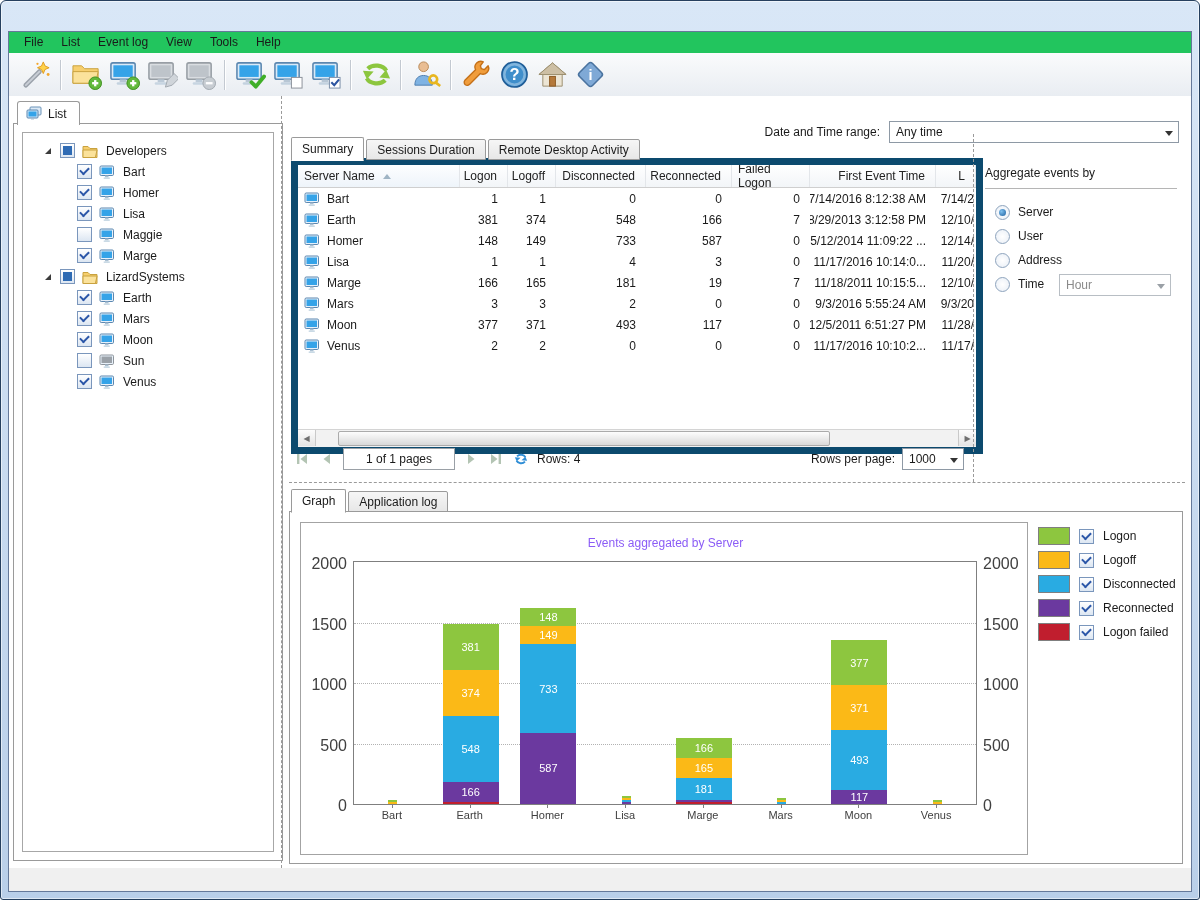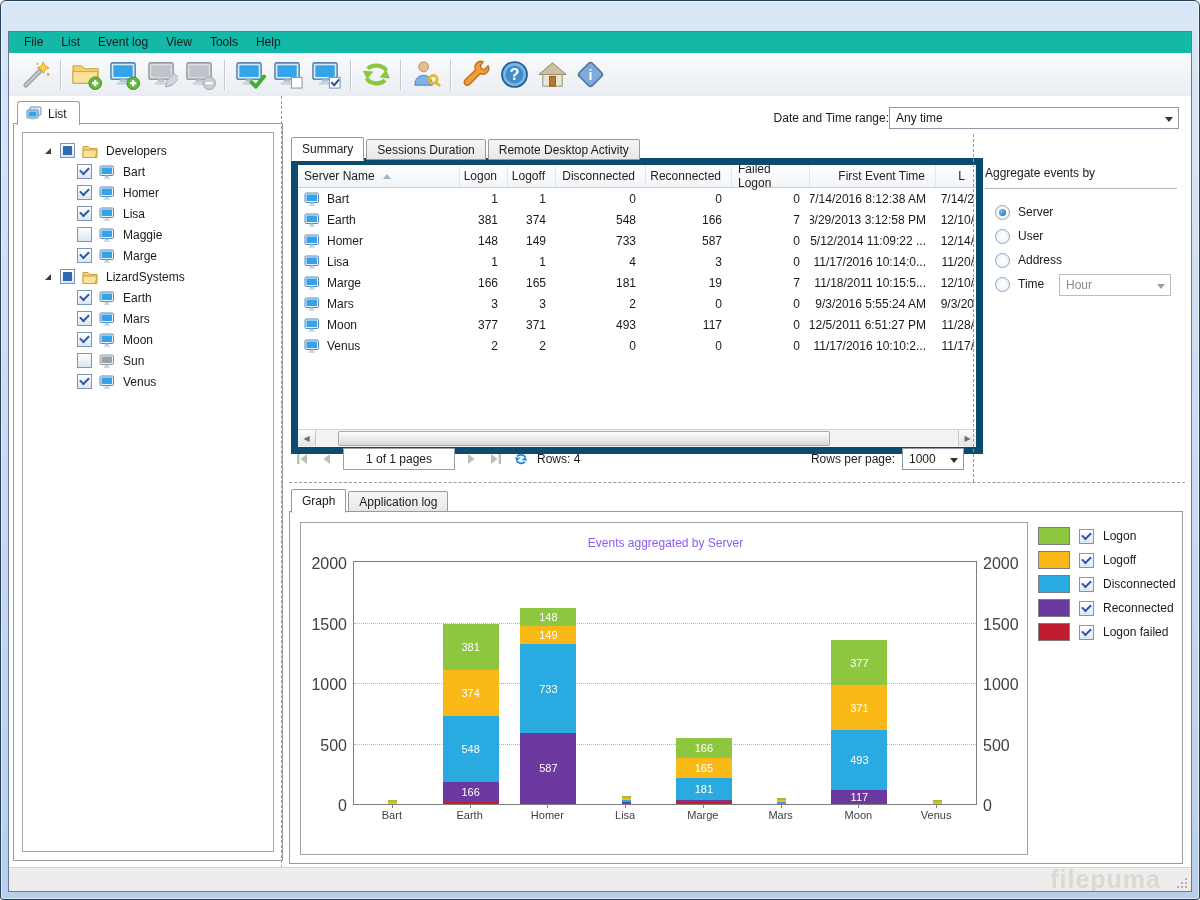--- a/index.html
+++ b/index.html
@@ -9,21 +9,21 @@
   .titlebar{position:absolute;top:0;left:0;right:0;height:30px}
   .title-icon{position:absolute;left:11px;top:7px;width:16px;height:16px}
   .title-text{position:absolute;left:34px;top:0;line-height:30px;font-size:13px;color:#000;text-shadow:0 1px 0 rgba(255,255,255,.7)}
   .win-controls{position:absolute;top:0;right:10px;display:flex;gap:1px}
   .wbtn{width:29px;height:19px;border:1px solid #44536b;border-top:none;border-radius:0 0 4px 4px;background:linear-gradient(#f5f8fc 0%,#dbe3ee 45%,#c2cfdf 46%,#dae4f0);display:flex;align-items:center;justify-content:center}
   .wbtn.close{width:45px;background:linear-gradient(#eba394 0%,#da7a60 45%,#c24a2e 46%,#d8835f);}
   .glyph-min{width:9px;height:3px;background:#fff;margin-top:8px;box-shadow:0 1px 1px rgba(0,0,0,.35)}
   .glyph-max{width:9px;height:7px;border:2px solid #fff;box-shadow:0 1px 1px rgba(0,0,0,.25)}
   
   .inner{position:absolute;left:7px;right:7px;top:30px;bottom:7px;background:#f0f0f0;border:1px solid #65799a;overflow:hidden}
-  .menubar{position:absolute;left:0;right:0;top:0;height:21px;background:#14b8a6;display:flex;align-items:center;padding-left:6px}
+  .menubar{position:absolute;left:0;right:0;top:0;height:21px;background:#22c55e;display:flex;align-items:center;padding-left:6px}
   .menu-item{padding:0 9px;line-height:21px;cursor:default}
   .toolbar{position:absolute;left:0;right:0;top:21px;height:43px;background:linear-gradient(#fafbfc,#e9edf2);border-bottom:1px solid #d2d7dd;display:flex;align-items:center;padding-left:8px}
   .tb-btn{width:38px;height:38px;display:flex;align-items:center;justify-content:center}
   .tb-btn svg{width:31px;height:31px}
   .tb-btn.disabled{opacity:.9}
   .tb-sep{width:1px;height:30px;background:#c3c9d1;border-right:1px solid #fff;margin:0 5px}
   .main{position:absolute;left:0;right:0;top:64px;bottom:23px;background:#fff}
   
   .left-tab{position:absolute;left:8px;top:5px;height:23px;padding:0 12px 0 8px;background:#fff;border:1px solid #9a9a9a;border-bottom:none;border-radius:3px 3px 0 0;display:flex;align-items:center;gap:6px;z-index:2}
   .left-tab svg{width:16px;height:16px}
@@ -38,21 +38,21 @@
   .icon16 svg{width:16px;height:16px}
   
   .cb{width:13px;height:13px;border:1px solid #7a96bc;background:linear-gradient(#fff,#dce6f2);position:relative;flex:none}
   .cb.checked::after{content:"";position:absolute;left:2px;top:2px;width:7px;height:4px;border-left:2px solid #2b56a8;border-bottom:2px solid #2b56a8;transform:rotate(-45deg)}
   .cb.partial::after{content:"";position:absolute;inset:2px;background:#2f6bb4}
   .radio{width:13px;height:13px;border-radius:50%;border:1px solid #8ea4bd;background:radial-gradient(#fff,#e8eef6);position:relative;flex:none}
   .radio.sel::after{content:"";position:absolute;inset:3px;border-radius:50%;background:radial-gradient(circle at 35% 35%,#7ec0ef,#1d5f9e)}
   .splitter{position:absolute;left:272px;top:0;bottom:0;width:1px;border-left:1px dashed #9a9a9a}
   
   .rightpane{position:absolute;left:280px;right:8px;top:0;bottom:0}
-  .filter-row{position:absolute;top:11px;right:4px;display:flex;align-items:center;}
+  .filter-row{position:absolute;top:25px;right:4px;display:flex;align-items:center;gap:9px}
   .combo{height:22px;background:#fff;border:1px solid #8e99a5;display:flex;align-items:center;padding:0 22px 0 6px;position:relative;box-sizing:border-box}
   .combo .arrow{position:absolute;right:5px;top:9px;width:0;height:0;border-left:4px solid transparent;border-right:4px solid transparent;border-top:5px solid #333}
   .combo.disabled{color:#8a8a8a;border-color:#b8bec4}
   .combo.disabled .arrow{border-top-color:#9aa0a6}
   .combo.w290{width:290px}.combo.w112{width:112px}.combo.w62{width:62px}
   .tabsrow{position:absolute;display:flex;align-items:flex-end;z-index:3}
   .tab{height:19px;padding:0 10px;border:1px solid #9a9a9a;background:linear-gradient(#f6f6f6,#e7e7e7);display:flex;align-items:center;margin-right:2px;border-radius:2px 2px 0 0}
   .tab.active{height:22px;background:#fff;border-bottom:1px solid #fff;margin-bottom:-1px}
   .table-box{position:absolute;left:2px;top:62px;width:678px;height:282px;border:7px solid #0c4a6e;background:#fff;overflow:hidden}
   .thead{display:flex;height:22px;background:linear-gradient(#ffffff,#f2f5f8);border-bottom:1px solid #cfcfcf}
@@ -793,18 +793,14 @@
               <div class="legend-item">
                 <div class="swatch" style="background: rgb(192, 30, 46);"></div>
                 <div class="cb checked"></div>
                 <span>Logon failed</span>
               </div>
             </div>
         </div>
       </div>
     </div>
 
-    <div class="statusbar">
-      <span class="watermark">filepuma</span>
-      <div class="grip"></div>
-    </div>
   </div>
 </div>
 
 </body></html>

